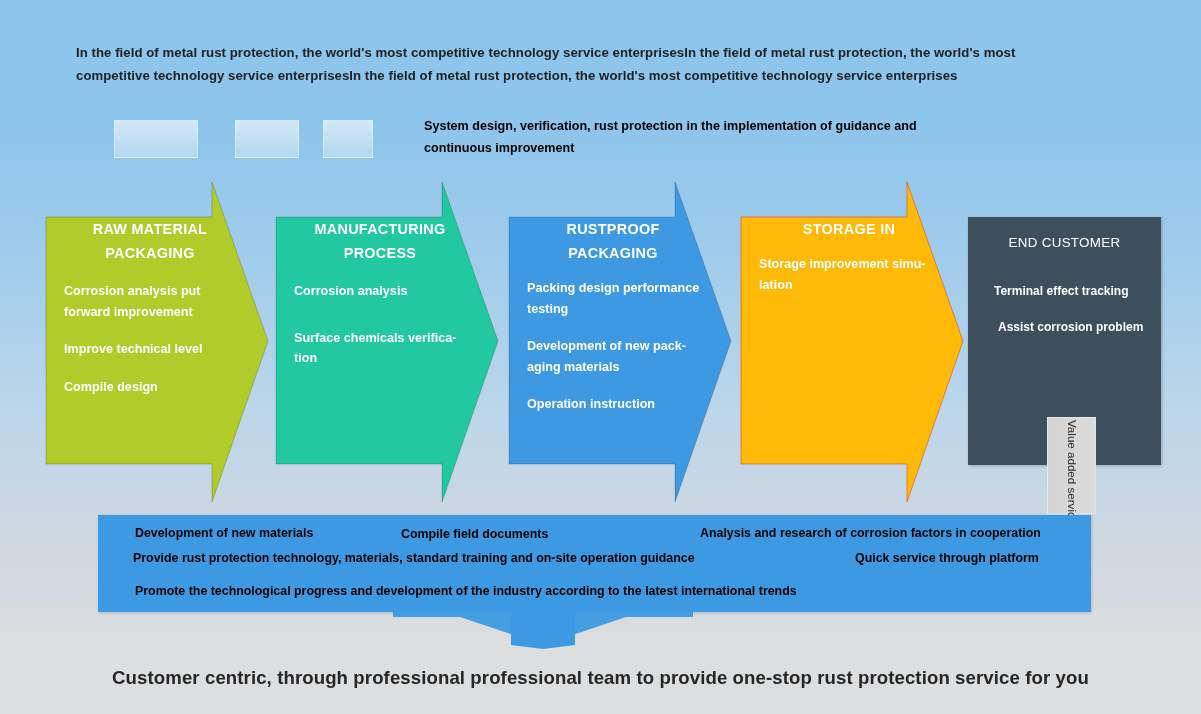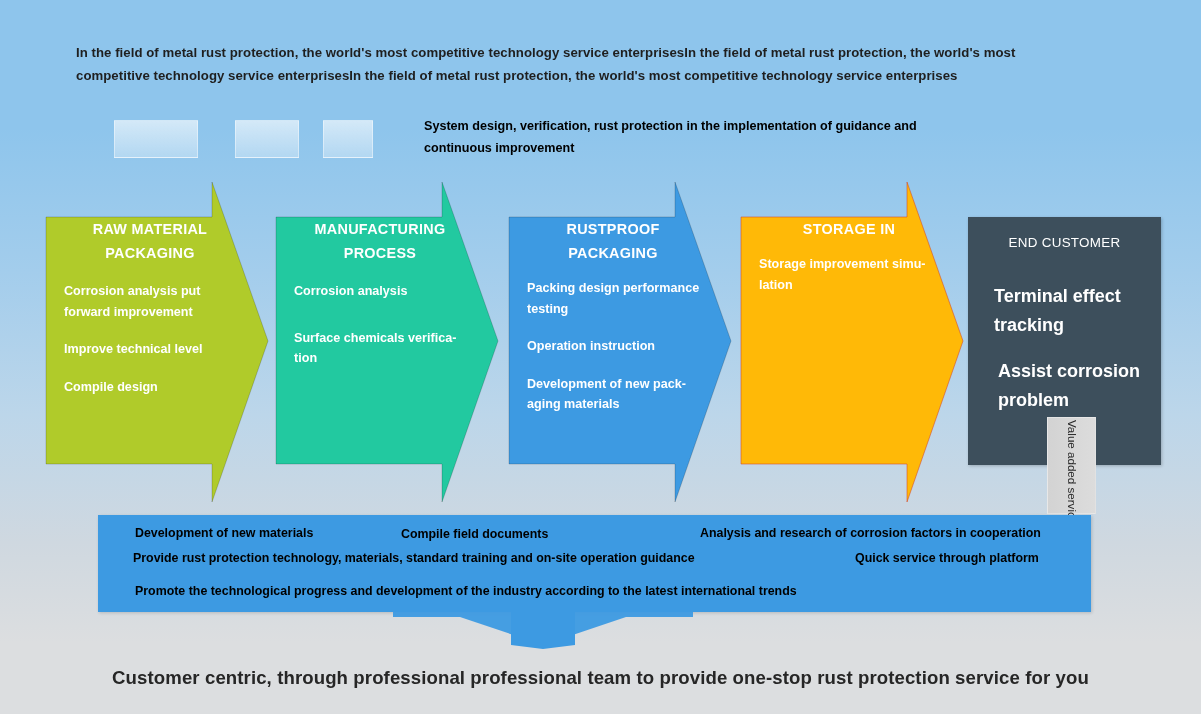--- a/index.html
+++ b/index.html
@@ -135,21 +135,21 @@
     font-weight: normal;
     text-align: center;
     letter-spacing: .3px;
   }
   .endcust .ec-bullets {
     margin-top: 32px;
     padding-left: 26px;
     padding-right: 8px;
   }
   .endcust .ec-bullet {
-    font-size: 18px;
+    font-size: 12px;
     font-weight: bold;
     line-height: 1.62;
     margin-bottom: 17px;
   }
   .endcust .ec-bullet.indent { padding-left: 4px; }
 
   .value-tab {
     position: absolute;
     left: 1047px;
     top: 413px;
@@ -267,22 +267,22 @@
     <svg viewBox="0 0 240 324" preserveAspectRatio="none">
       <polygon points="6,37 172,37 172,2 228,161 172,322 172,284 6,284" fill="#3d9ae2" stroke="rgba(0,0,0,0.18)" stroke-width="1"></polygon>
     </svg>
     <div class="content">
       <div class="stage-title">
         <div>RUSTPROOF</div>
         <div>PACKAGING</div>
       </div>
       <div class="bullets">
         <div class="bullet">Packing design performance testing</div>
+        <div class="bullet">Development of new pack-aging materials</div>
         <div class="bullet"> Operation instruction</div>
-        <div class="bullet">Development of new pack-aging materials</div>
       </div>
     </div>
   </div>
 
   <div class="stage-arrow a4">
     <svg viewBox="0 0 240 324" preserveAspectRatio="none">
       <polygon points="6,37 172,37 172,2 228,161 172,322 172,284 6,284" fill="#ffb907" stroke="rgba(214,70,40,0.55)" stroke-width="1"></polygon>
     </svg>
     <div class="content">
       <div class="stage-title">

